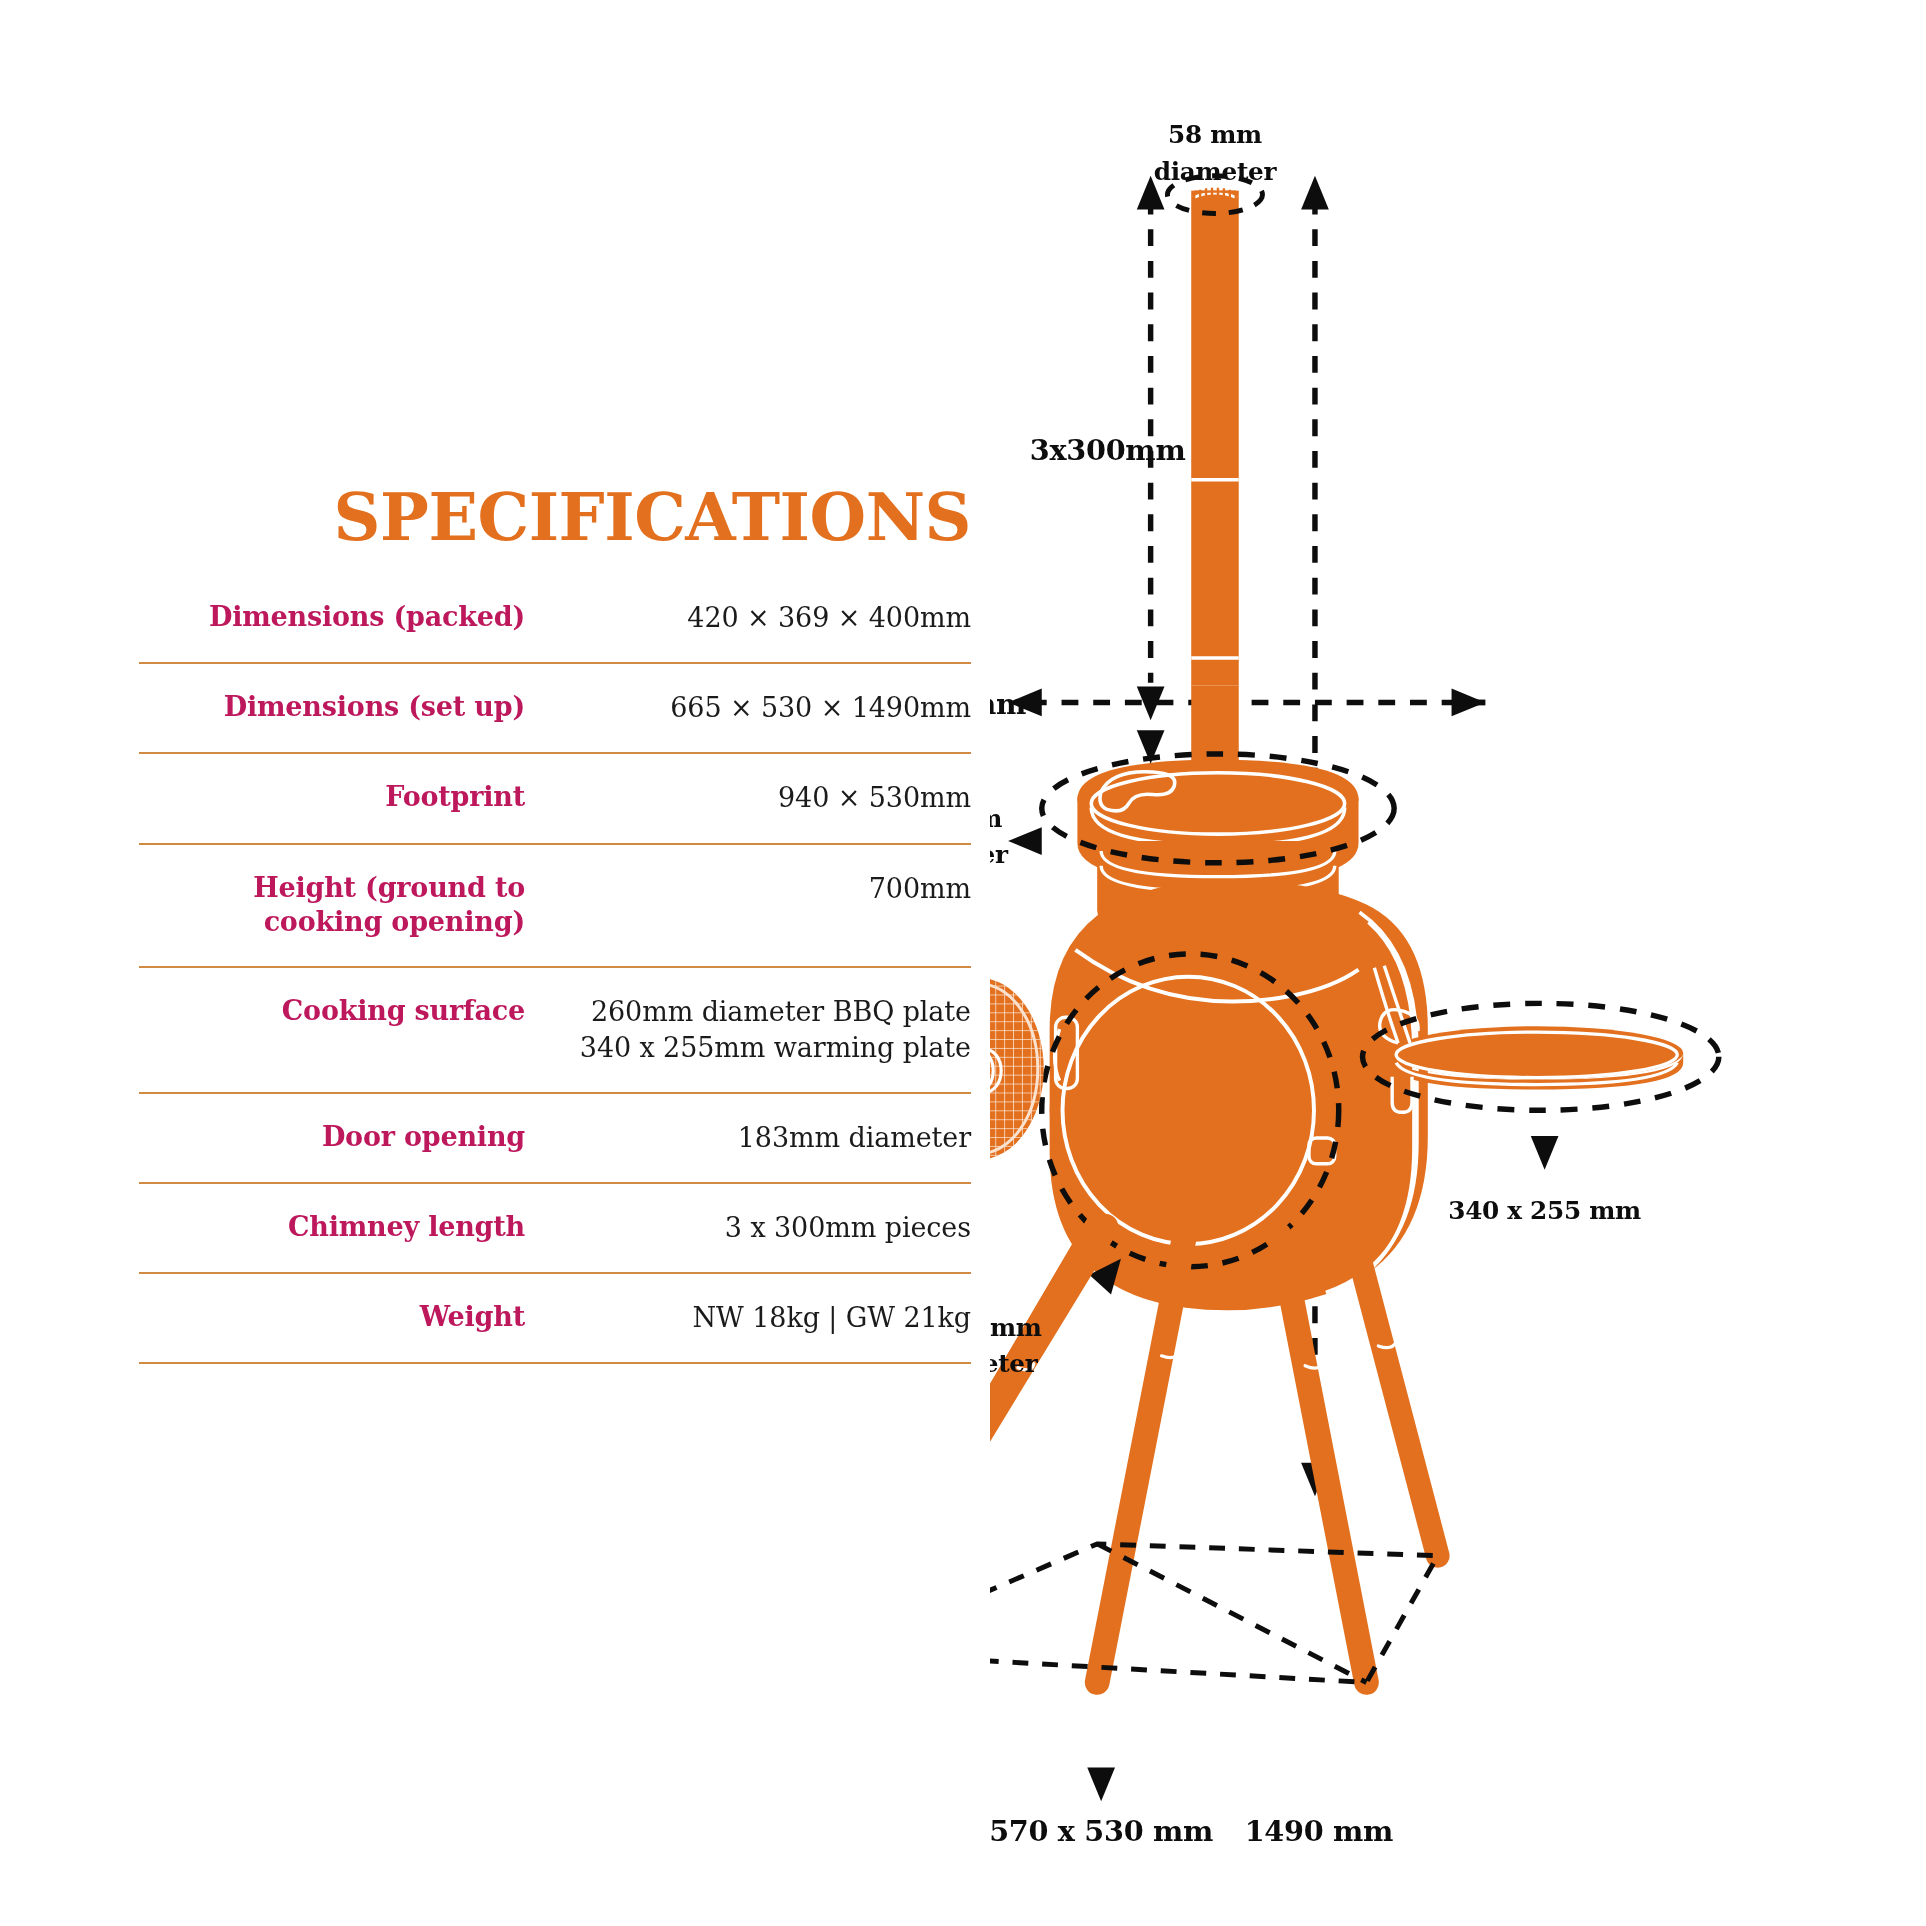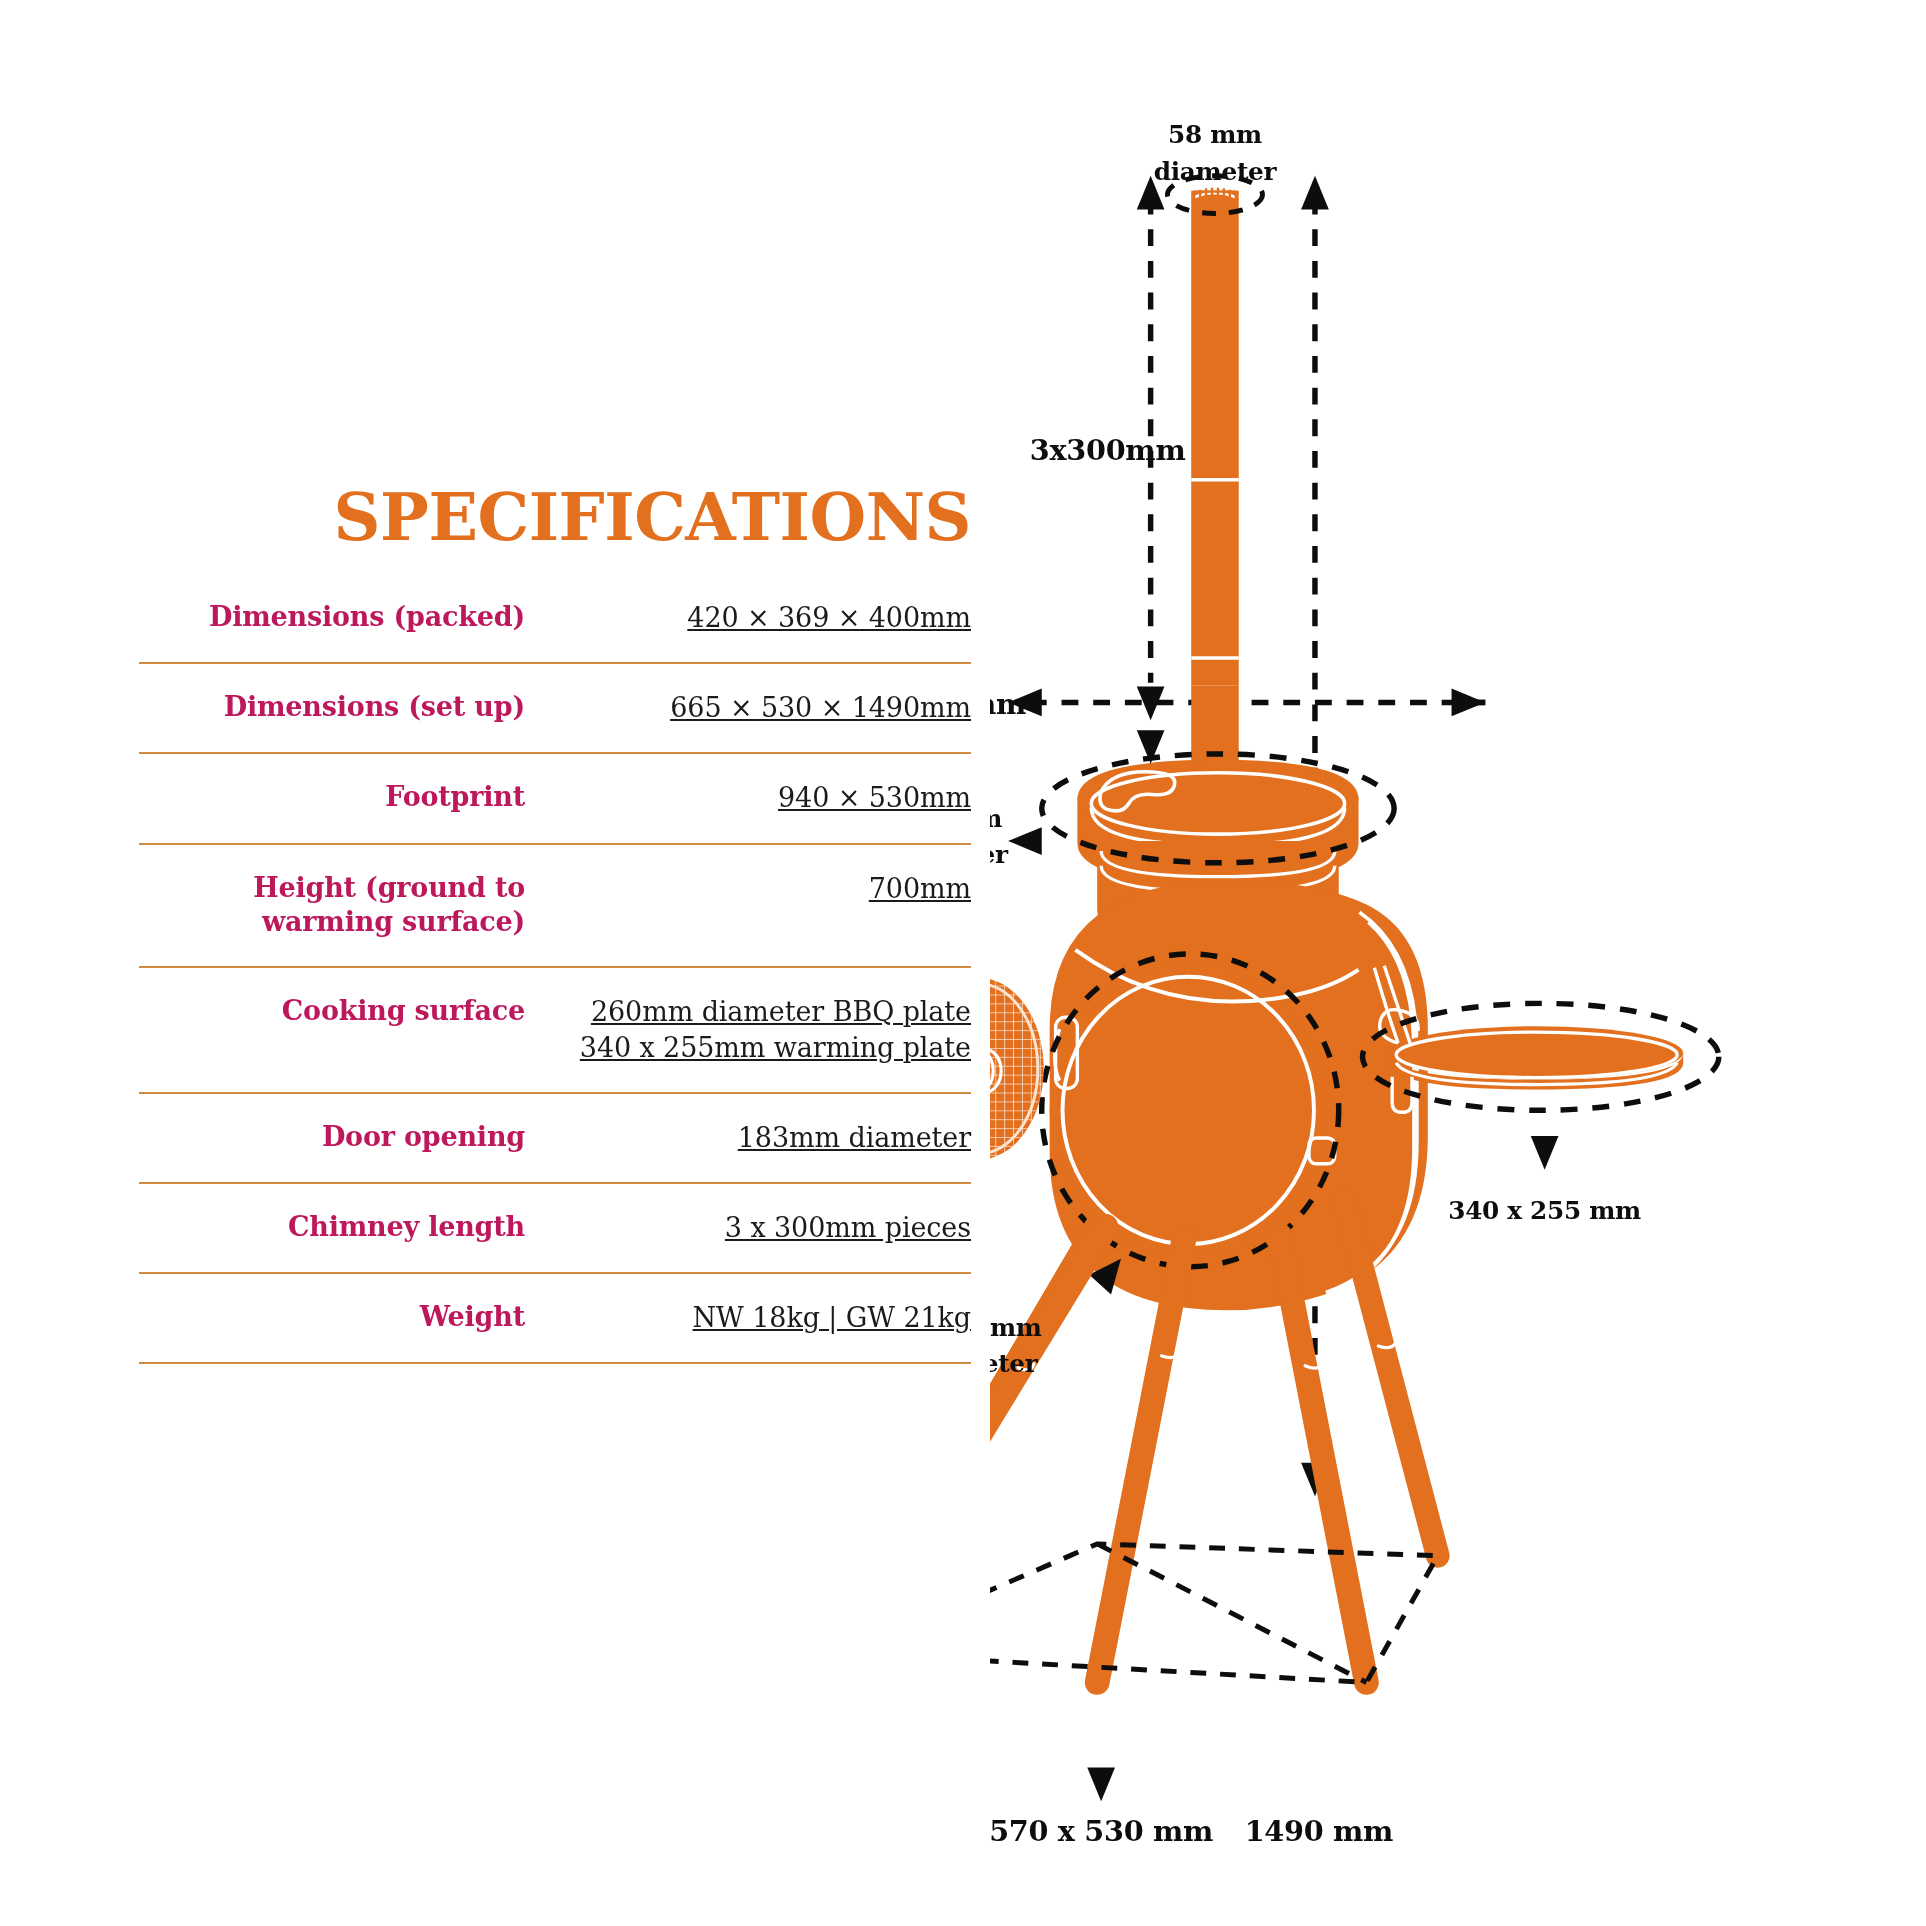--- a/index.html
+++ b/index.html
@@ -52,21 +52,21 @@
     letter-spacing:-0.2px;
   }
   .spec-table td.val{
     font-family:"DejaVu Serif", serif;
     font-weight:400;
     font-size:27px;
     color:#1b1b1b;
     line-height:1.34;
     letter-spacing:-0.1px;
   }
-  .val .line{display:block;white-space:nowrap;text-decoration:underline;}
+  .val .line{display:block;white-space:nowrap;}
 
   
   .diagram{
     position:absolute;
     left:990px; top:59px;
     width:937px; height:1867px;
   }
   .diagram svg{display:block;width:937px;height:1867px;}
 
   .dim-label{
@@ -100,21 +100,21 @@
             <span class="line">665 × 530 × 1490mm</span>
           </td>
         </tr>
         <tr>
           <td class="key">Footprint</td>
           <td class="val">
             <span class="line">940 × 530mm</span>
           </td>
         </tr>
         <tr>
-          <td class="key">Height (ground to warming surface)</td>
+          <td class="key">Height (ground to cooking opening)</td>
           <td class="val">
             <span class="line">700mm</span>
           </td>
         </tr>
         <tr>
           <td class="key">Cooking surface</td>
           <td class="val">
             <span class="line">260mm diameter BBQ plate</span>
             <span class="line">340 x 255mm warming plate</span>
           </td>

